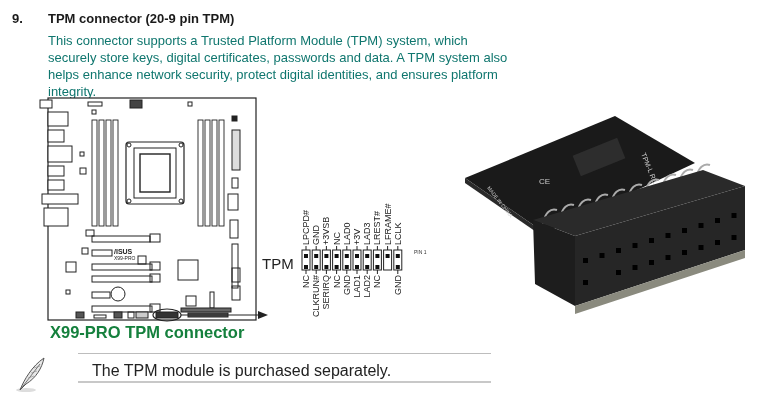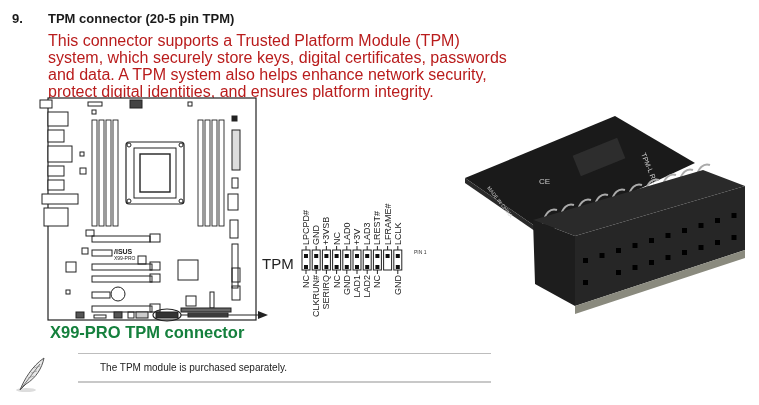--- a/index.html
+++ b/index.html
@@ -1,34 +1,34 @@
 <!DOCTYPE html>
 <html><head>
 <meta charset="utf-8">
 <style>
   html, body { margin:0; padding:0; background:#ffffff; }
   body { width:759px; height:405px; position:relative; overflow:hidden; font-family:"Liberation Sans", sans-serif; color:#1a1a1a; }
   .sec-num { position:absolute; left:12px; top:11px; font-weight:bold; font-size:13px; }
   .sec-title { position:absolute; left:48px; top:11px; font-weight:bold; font-size:13px; }
-  .sec-body { position:absolute; left:48px; top:32px; width:470px; font-size:16px; line-height:17px; color:#b91c1c; }
+  .sec-body { position:absolute; left:48px; top:32px; width:470px; font-size:13px; line-height:17px; color:#0f766e; }
   .mb { position:absolute; left:36px; top:96px; width:228px; height:232px; }
   .mb-caption { position:absolute; left:50px; top:323px; font-weight:bold; font-size:16.5px; color:#15803d; }
   .pin-diagram { position:absolute; left:262px; top:198px; width:180px; height:140px; }
   .tpm-photo { position:absolute; left:455px; top:108px; width:300px; height:210px; }
   .note-icon { position:absolute; left:14px; top:354px; width:34px; height:40px; }
   .note-rule-top { position:absolute; left:78px; top:353px; width:413px; height:1px; background:#bdbdbd; }
   .note-rule-bottom { position:absolute; left:78px; top:381px; width:413px; height:2px; background:#c8c8c8; }
-  .note-text { position:absolute; left:100px; top:362px; font-size:10px; color:#222;text-align:right; }
+  .note-text { position:absolute; left:92px; top:362px; font-size:16px; color:#222;text-align:right; }
   svg text { font-family:"Liberation Sans", sans-serif; }
 </style>
 </head>
 <body>
 
 <div class="sec-num">9.</div>
-<div class="sec-title">TPM connector (20-5 pin TPM)</div>
+<div class="sec-title">TPM connector (20-9 pin TPM)</div>
 <div class="sec-body">This connector supports a Trusted Platform Module (TPM) system, which securely store keys, digital certificates, passwords and data. A TPM system also helps enhance network security, protect digital identities, and ensures platform integrity.</div>
 
 <svg class="mb" viewBox="0 0 228 232" fill="none" stroke="#222" stroke-width="1">
   <rect x="12" y="2" width="208" height="222" fill="#fff" stroke-width="1.2"></rect>
 
   <rect x="4" y="4" width="12" height="8" fill="#fff"></rect>
   <rect x="12" y="16" width="20" height="14" fill="#fff"></rect>
   <rect x="12" y="34" width="16" height="12" fill="#fff"></rect>
   <rect x="12" y="50" width="24" height="16" fill="#fff"></rect>
   <rect x="12" y="70" width="16" height="10" fill="#fff"></rect>

